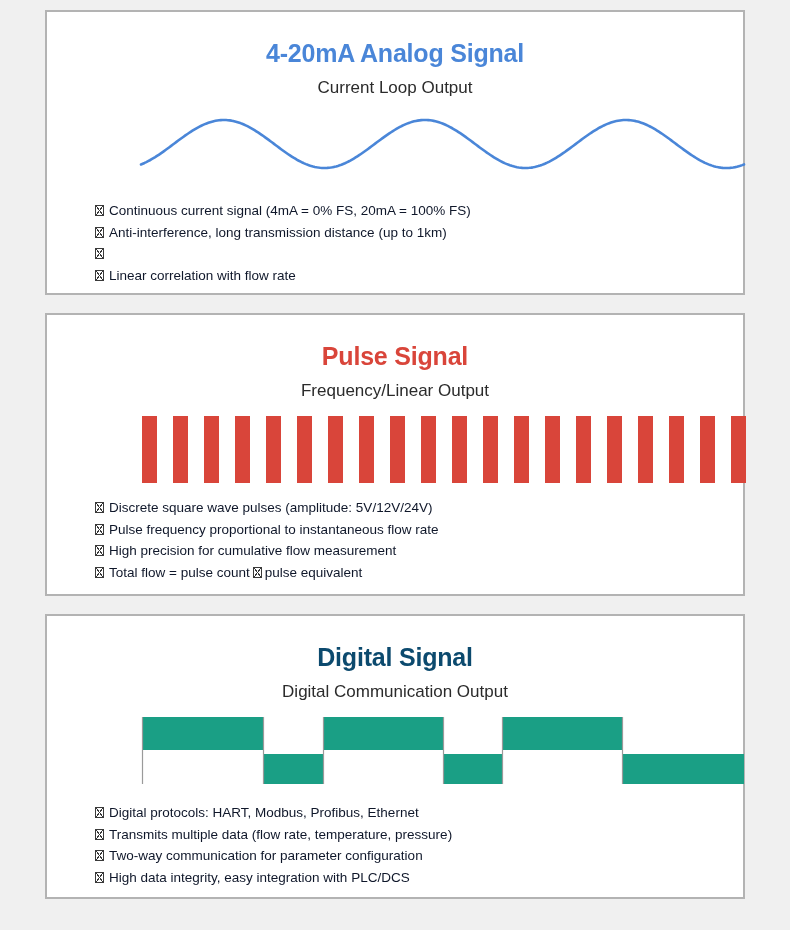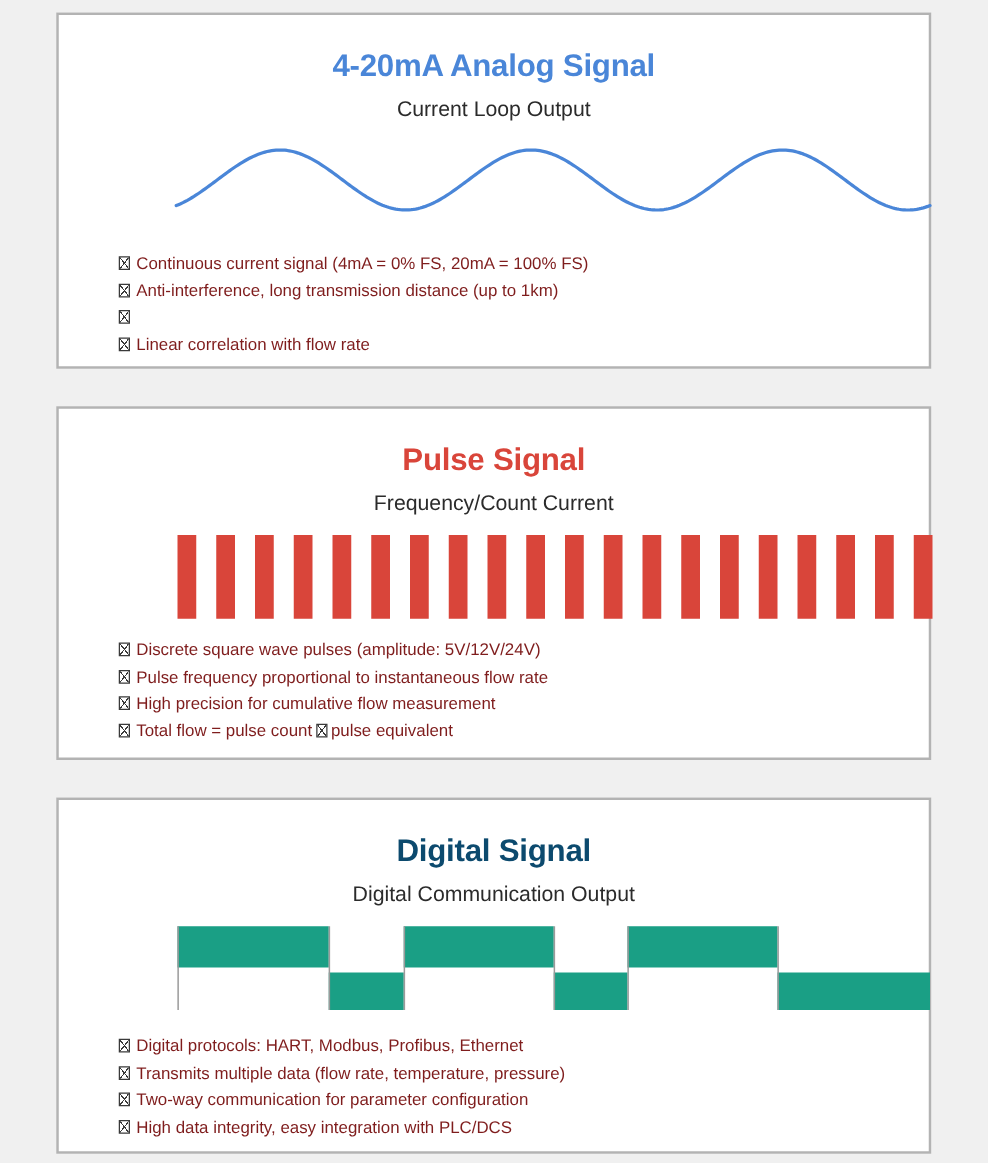--- a/index.html
+++ b/index.html
@@ -18,21 +18,21 @@
     width: 790px;
     height: 930px;
     box-sizing: border-box;
     padding: 10px 45px;
   }
   .card {
     background: #ffffff;
     border: 2px solid #b3b3b3;
     box-sizing: border-box;
     width: 700px;
-    margin-bottom: 30px;
+    margin-bottom: 18px;
     position: relative;
   }
   .card-analog  { height: 285px; }
   .card-pulse   { height: 283px; }
   .card-digital { height: 285px; }
 
   .card-title {
     text-align: center;
     font-size: 25px;
     font-weight: bold;
@@ -67,21 +67,21 @@
   .bullets {
     position: absolute;
     left: 48px;
     right: 20px;
     list-style: none;
     margin: 0;
     padding: 0;
   }
   .bullets li {
     font-size: 13.5px;
-    color: #7f1d1d;
+    color: #0f172a;
     line-height: 21.5px;
     white-space: nowrap;
   }
   .bullet-mark {
     display: inline-block;
     width: 9px;
     height: 11px;
     border: 1px solid #3a3a3a;
     position: relative;
     top: 1px;
@@ -136,21 +136,21 @@
     <ul class="bullets bullets-analog">
       <li><span class="bullet-mark"></span><span>Continuous current signal (4mA = 0% FS, 20mA = 100% FS)</span></li>
       <li><span class="bullet-mark"></span><span>Anti-interference, long transmission distance (up to 1km)</span></li>
       <li><span class="bullet-mark"></span></li>
       <li><span class="bullet-mark"></span><span>Linear correlation with flow rate</span></li>
     </ul>
   </section>
 
   <section class="card card-pulse">
     <h2 class="card-title title-pulse">Pulse Signal</h2>
-    <p class="card-subtitle">Frequency/Count Current</p>
+    <p class="card-subtitle">Frequency/Linear Output</p>
 
     <div class="wave-area">
       <svg id="pulse-svg" width="700" height="92" viewBox="0 0 700 92" xmlns="http://www.w3.org/2000/svg">
           <rect x="95" y="9" width="15" height="67" fill="#d9453a"></rect>
           <rect x="126" y="9" width="15" height="67" fill="#d9453a"></rect>
           <rect x="157" y="9" width="15" height="67" fill="#d9453a"></rect>
           <rect x="188" y="9" width="15" height="67" fill="#d9453a"></rect>
           <rect x="219" y="9" width="15" height="67" fill="#d9453a"></rect>
           <rect x="250" y="9" width="15" height="67" fill="#d9453a"></rect>
           <rect x="281" y="9" width="15" height="67" fill="#d9453a"></rect>

